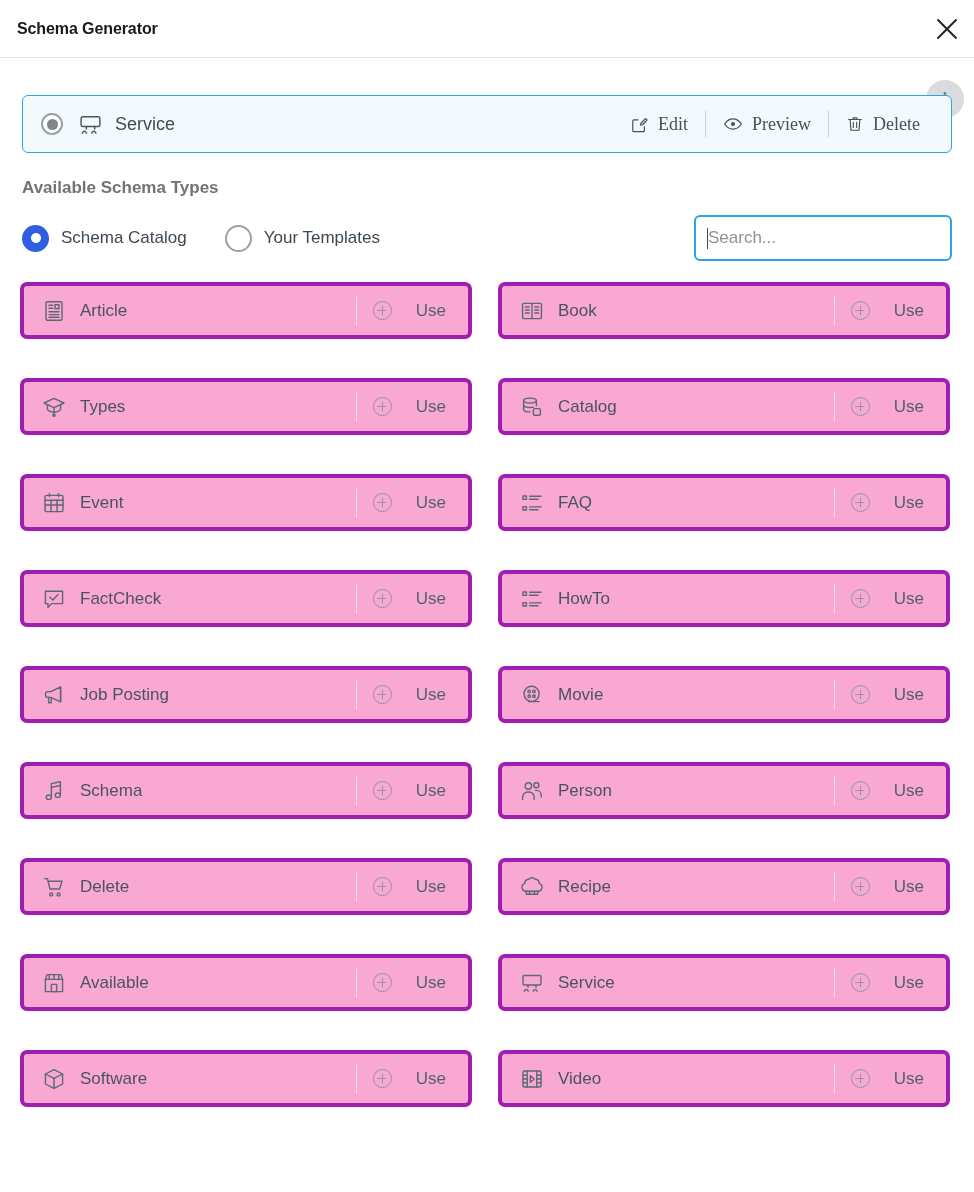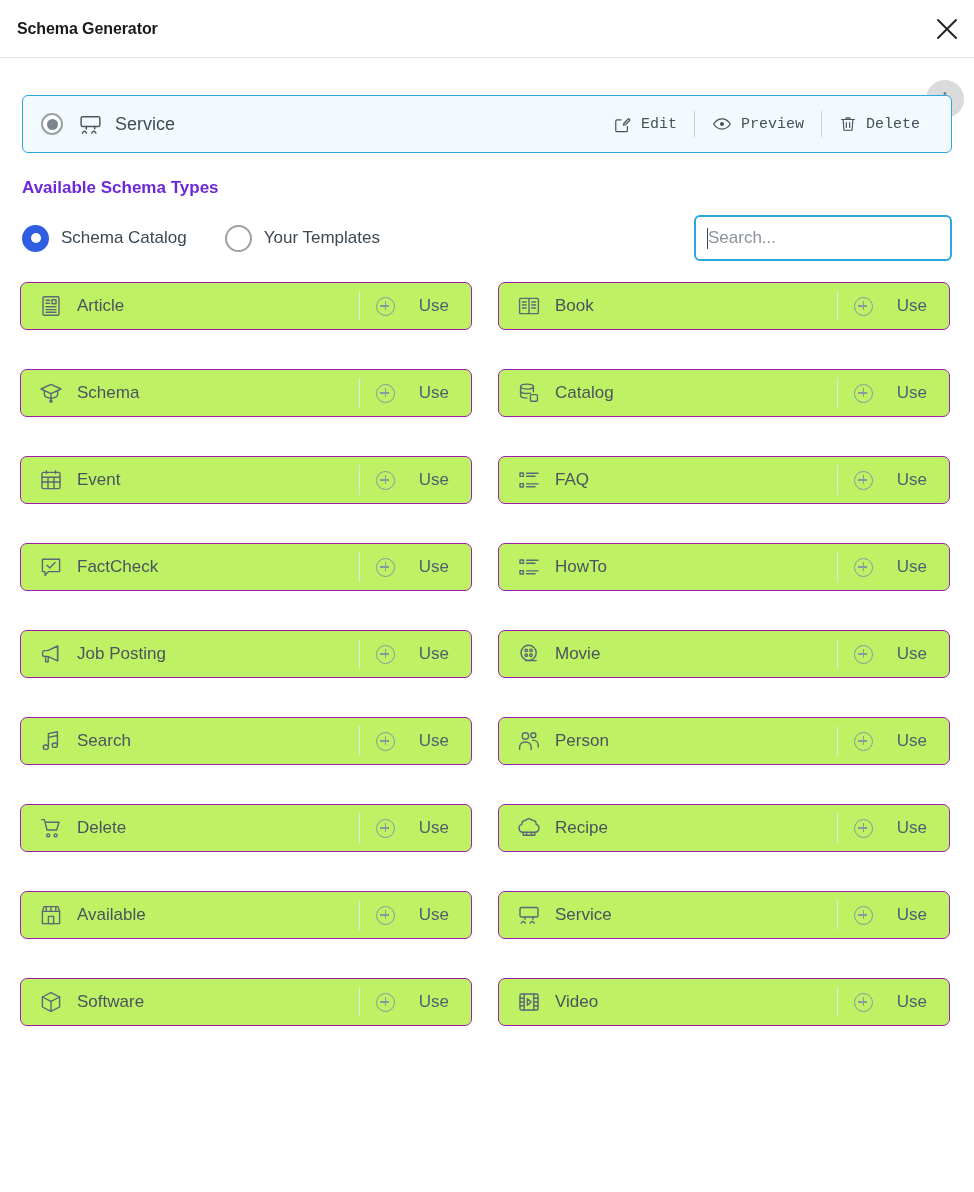--- a/index.html
+++ b/index.html
@@ -103,40 +103,40 @@
   .sel-actions {
     margin-left: auto;
     display: flex;
     align-items: center;
   }
   .action-btn {
     display: flex;
     align-items: center;
     gap: 9px;
     padding: 0 17px;
-    font-size: 15px;
+    font-size: 18px;
     color: #44505c;
     cursor: pointer;
     background: transparent;
     border: none;
-    font-family: Liberation Mono, monospace;
+    font-family: Liberation Serif, serif;
     height: 30px;
   }
   .action-sep {
     width: 1px;
     height: 26px;
     background: #c9d2da;
   }
 
   
   .section-title {
     margin: 25px 0 0 22px;
     font-size: 17px;
     font-weight: bold;
-    color: #6d28d9;
+    color: #737373;
   }
 
   .filter-row {
     margin-top: 17px;
     padding: 0 22px;
     display: flex;
     align-items: center;
     height: 46px;
     justify-content: space-between;
   }
@@ -207,24 +207,24 @@
   
   .grid {
     margin-top: 21px;
     padding: 0 20px;
     display: grid;
     grid-template-columns: 452px 452px;
     column-gap: 26px;
     row-gap: 39px;
   }
   .schema-card {
-    height: 48px;
-    border: 1px solid #a21caf;
+    height: 57px;
+    border: 4px solid #a21caf;
     border-radius: 7px;
-    background: #bef264;
+    background: #f9a8d4;
     display: flex;
     align-items: center;
     padding: 0 8px 0 18px;
     cursor: pointer;
   }
   .schema-icon {
     width: 24px;
     height: 24px;
     display: flex;
     align-items: center;
@@ -410,21 +410,21 @@
     </div>
     <div class="schema-card">
       <span class="schema-icon">
         <svg width="24" height="24" viewBox="0 0 24 24" fill="none" stroke="#5b6875" stroke-width="1.4" stroke-linecap="round" stroke-linejoin="round">
           <path d="M12 3.4 L22 8 L12 12.6 L2 8 Z"></path>
           <path d="M5.4 9.6v4.2c0 1.9 3 3.4 6.6 3.4 3.6 0 6.6-1.5 6.6-3.4V9.6"></path>
           <path d="M12 12.6v6.6"></path>
           <circle cx="12" cy="20.2" r="1.1"></circle>
         </svg>
       </span>
-      <span class="schema-name">Schema</span>
+      <span class="schema-name">Types</span>
       <span class="card-right">
         <span class="card-sep"></span>
         <button class="use-btn">
           <span class="plus-circle"></span>
           <span>Use</span>
         </button>
       </span>
     </div>
     <div class="schema-card">
       <span class="schema-icon">
@@ -553,21 +553,21 @@
     </div>
     <div class="schema-card">
       <span class="schema-icon">
         <svg width="24" height="24" viewBox="0 0 24 24" fill="none" stroke="#5b6875" stroke-width="1.4" stroke-linecap="round" stroke-linejoin="round">
           <path d="M9.4 17.6V4.6l9-1.9v12.6"></path>
           <path d="M9.4 8.4l9-1.9"></path>
           <ellipse cx="6.8" cy="18.2" rx="2.6" ry="2.2"></ellipse>
           <ellipse cx="15.8" cy="16.2" rx="2.6" ry="2.2"></ellipse>
         </svg>
       </span>
-      <span class="schema-name">Search</span>
+      <span class="schema-name">Schema</span>
       <span class="card-right">
         <span class="card-sep"></span>
         <button class="use-btn">
           <span class="plus-circle"></span>
           <span>Use</span>
         </button>
       </span>
     </div>
     <div class="schema-card">
       <span class="schema-icon">

